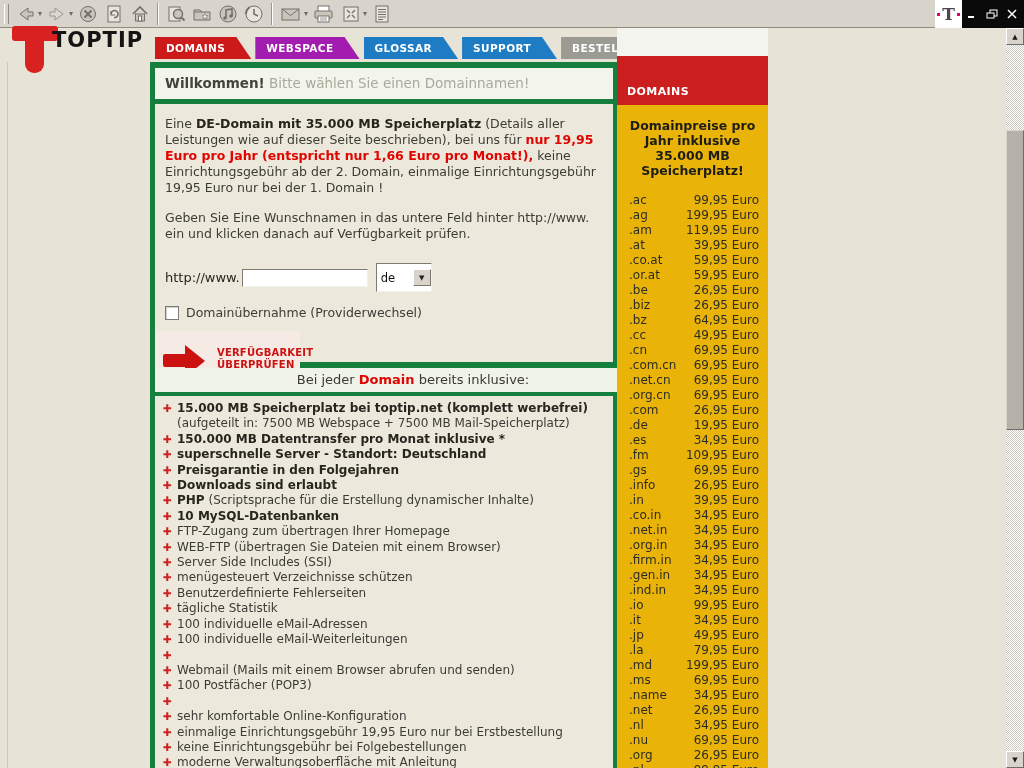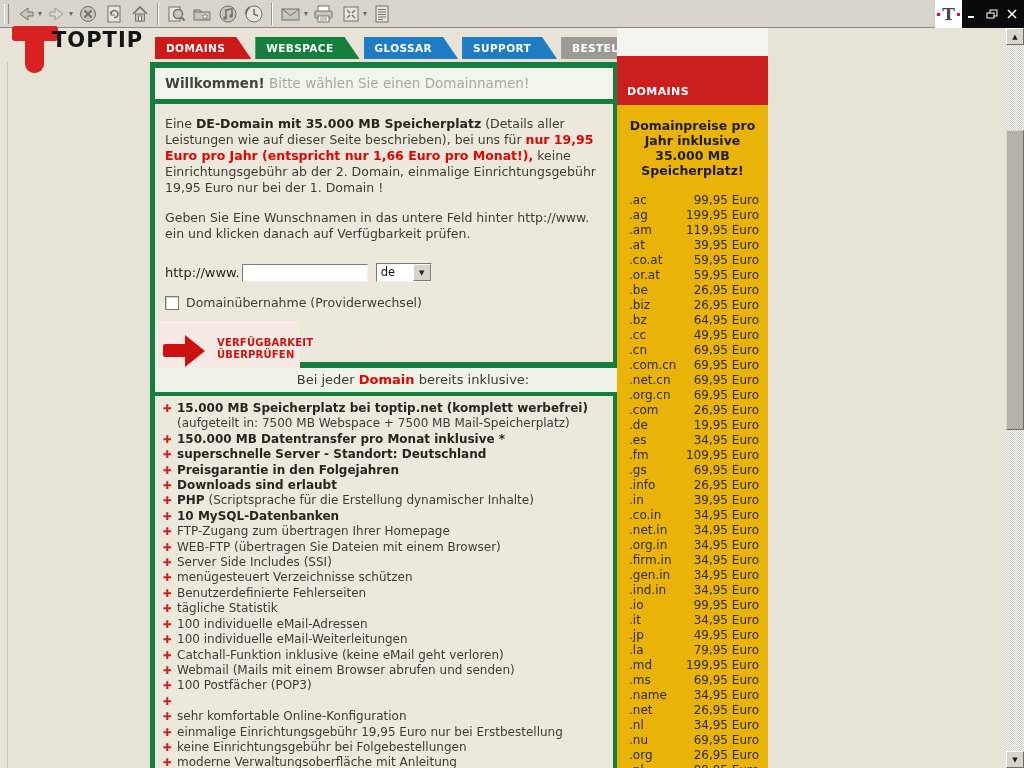--- a/index.html
+++ b/index.html
@@ -39,22 +39,22 @@
   .introbox{position:absolute;left:5px;top:42px;width:458px;height:258px;background:#ece8db;
             box-sizing:border-box;padding:12px 10px 0 10px;font-size:12.5px;color:#3c3c36;line-height:16px;}
   .introbox b{color:#26261f;}
   .redtxt{color:#e00500;font-weight:bold;}
   .p2{margin-top:14px;}
   .formrow{margin-top:21px;display:flex;align-items:center;font-size:13px;}
   .urlpre{color:#26261f;}
   .urlpre b{font-weight:normal;}
   .dominput{width:118px;height:16px;margin-left:2px;background:#fff;border:1px solid;
             border-color:#7e7a72 #f2f2ea #f2f2ea #7e7a72;font-size:12px;padding:0 3px;}
-  .select{margin-left:8px;width:56px;height:19px;background:#fff;border:1px solid;
-          border-color:#7e7a72 #f2f2ea #f2f2ea #7e7a72;display:flex;align-items:flex-start;cursor:pointer;box-sizing:border-box;}
+  .select{margin-left:8px;width:56px;height:29px;background:#fff;border:1px solid;
+          border-color:#7e7a72 #f2f2ea #f2f2ea #7e7a72;display:flex;align-items:center;cursor:pointer;box-sizing:border-box;}
   .select .val{flex:1;font-size:11.5px;padding-left:4px;color:#111;}
   .select .btn{width:16px;height:15px;background:#d8d4cc;border:1px solid;border-color:#fff #7e7a72 #7e7a72 #fff;
                font-size:7px;color:#222;display:flex;align-items:center;justify-content:center;}
   .checkrow{margin-top:13px;display:flex;align-items:center;font-size:12.5px;color:#3c3c36;}
   .checkbox{width:12px;height:12px;background:#fff;border:1px solid #7b7b73;
             box-shadow:inset 1px 1px 0 rgba(0,0,0,.18);margin-right:7px;cursor:pointer;flex:none;}
   .cta{margin:10px 0 0 -10px;width:145px;height:58px;background:#f6eae4;position:relative;cursor:pointer;}
   .cta .arrow{position:absolute;left:8px;top:14px;}
   .cta .shaft{position:absolute;left:0;top:9px;width:24px;height:13px;background:#cc1111;border-radius:2px;}
   .cta .head{position:absolute;left:22px;top:0;width:0;height:0;border-top:16px solid transparent;
@@ -223,21 +223,21 @@
       <div class="stem"></div>
   </div>
   <div class="logotext">TOPTIP</div>
 
   <div class="tabs">
 
       <div class="tab" style="background-color: rgb(204, 26, 26);">
         <span>DOMAINS</span>
       </div>
 
-      <div class="tab" style="background-color: #15803d;">
+      <div class="tab" style="background-color: #a21caf;">
         <span>WEBSPACE</span>
       </div>
 
       <div class="tab" style="background-color: rgb(29, 124, 196);">
         <span>GLOSSAR</span>
       </div>
 
       <div class="tab" style="background-color: rgb(29, 124, 196);">
         <span>SUPPORT</span>
       </div>
@@ -360,21 +360,20 @@
           <span class="feat-text"><span>100 individuelle eMail-Adressen</span></span>
         </div>
 
         <div class="feat">
           <span class="plus">✚</span>
           <span class="feat-text"><span>100 individuelle eMail-Weiterleitungen</span></span>
         </div>
 
         <div class="feat">
           <span class="plus">✚</span>
-          <span class="feat-text"><span>Catchall-Funktion inklusive (keine eMail geht verloren)</span></span>
         </div>
 
         <div class="feat">
           <span class="plus">✚</span>
           <span class="feat-text"><span>Webmail (Mails mit einem Browser abrufen und senden)</span></span>
         </div>
 
         <div class="feat">
           <span class="plus">✚</span>
           <span class="feat-text"><span>100 Postfächer (POP3)</span></span>

